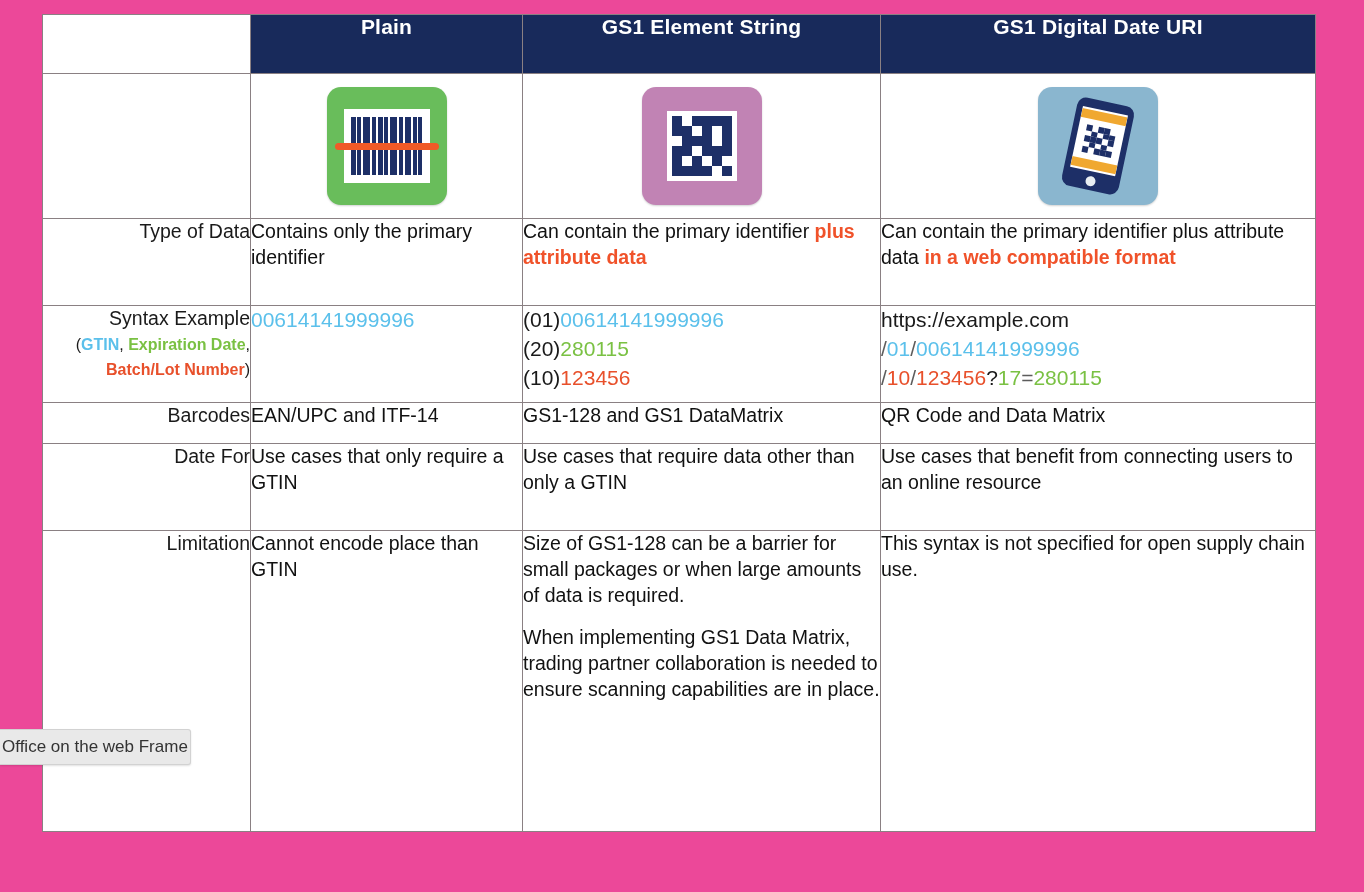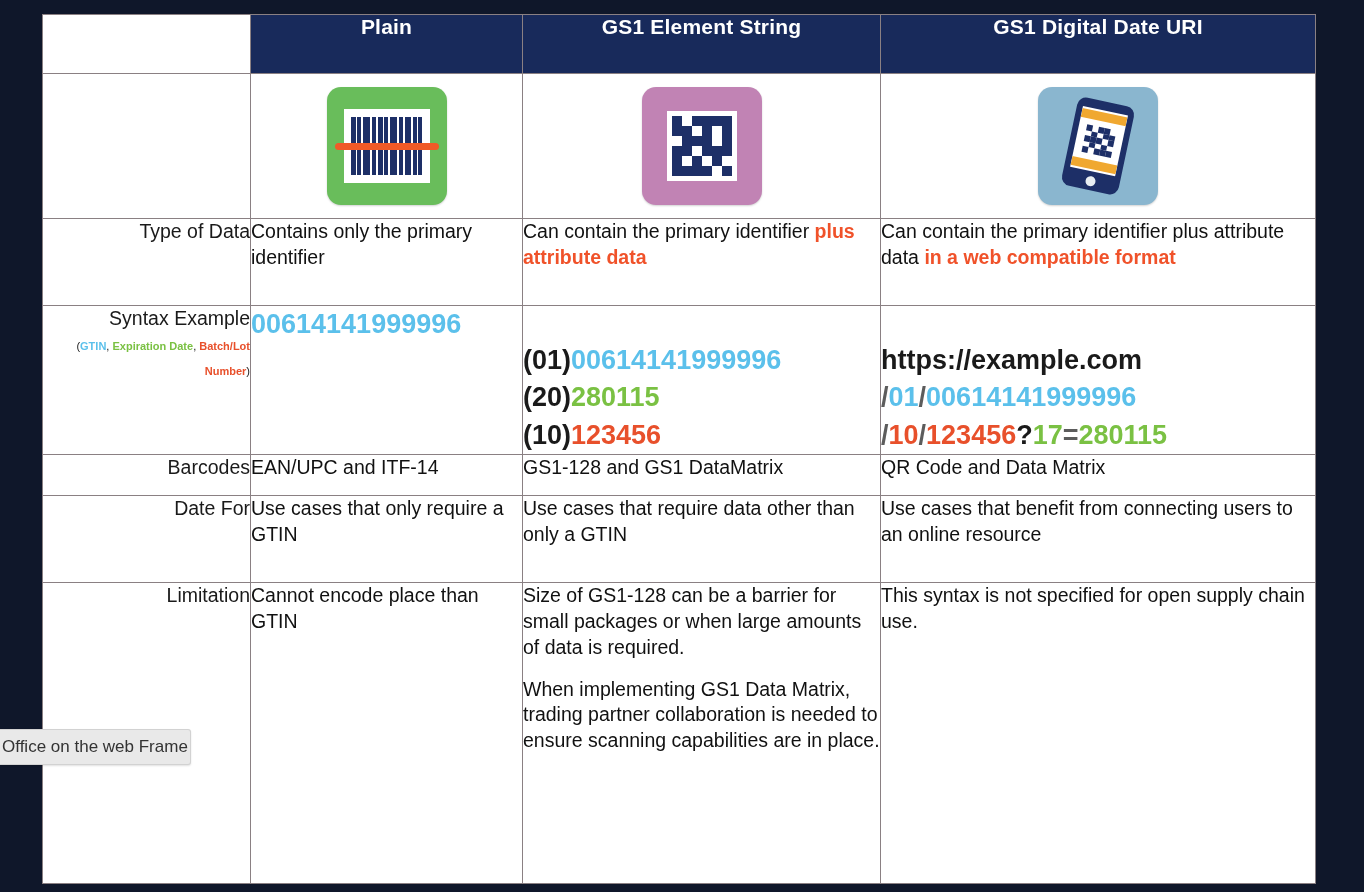--- a/index.html
+++ b/index.html
@@ -8,21 +8,21 @@
     background: #ffffff;
     width: 1364px;
     height: 892px;
     overflow: hidden;
     font-family: "Liberation Sans", sans-serif;
   }
   #page {
     position: relative;
     width: 1364px;
     height: 892px;
-    background: #0f172a;
+    background: #ec4899;
   }
 
   table.gs1 {
     position: absolute;
     left: 42px;
     top: 14px;
     width: 1273px;
     border-collapse: collapse;
     table-layout: fixed;
     background: #fff;
@@ -163,32 +163,32 @@
   }
   td.body {
     font-size: 19.5px;
     color: #111;
     padding: 9px 11px 11px 11px;
     line-height: 1.33;
   }
   td.body p { margin: 0 0 16px 0; }
   td.body p:last-child { margin-bottom: 0; }
 
-  .mono-ex { font-size: 27px; line-height: 1.38; font-weight: bold; margin-top: 36px; }
+  .mono-ex { font-size: 21px; line-height: 1.38; font-weight: normal; }
   .mono-ex .ln { display: block; white-space: nowrap; }
 
   .blue   { color: #5bc0eb; }
   .green  { color: #7ac143; }
   .orange { color: #e8502b; }
   .dark   { color: #1a1a1a; }
   .slash  { color: #5c5c5c; }
   .hi     { color: #f0522a; font-weight: bold; }
   .b      { font-weight: bold; }
 
-  .sublabel { font-size: 11px; line-height: 1.3; margin-top: 44px; }
+  .sublabel { font-size: 16px; line-height: 1.3; margin-top: 44px; }
 
   .r-type td      { height: 86px; }
   .r-syntax td    { height: 96px; }
   .r-barcodes td  { height: 40px; }
   .r-bestfor td   { height: 86px; }
   .r-limit td     { height: 300px; }
 
   .row-label-wrap { display: block; }
 
   

